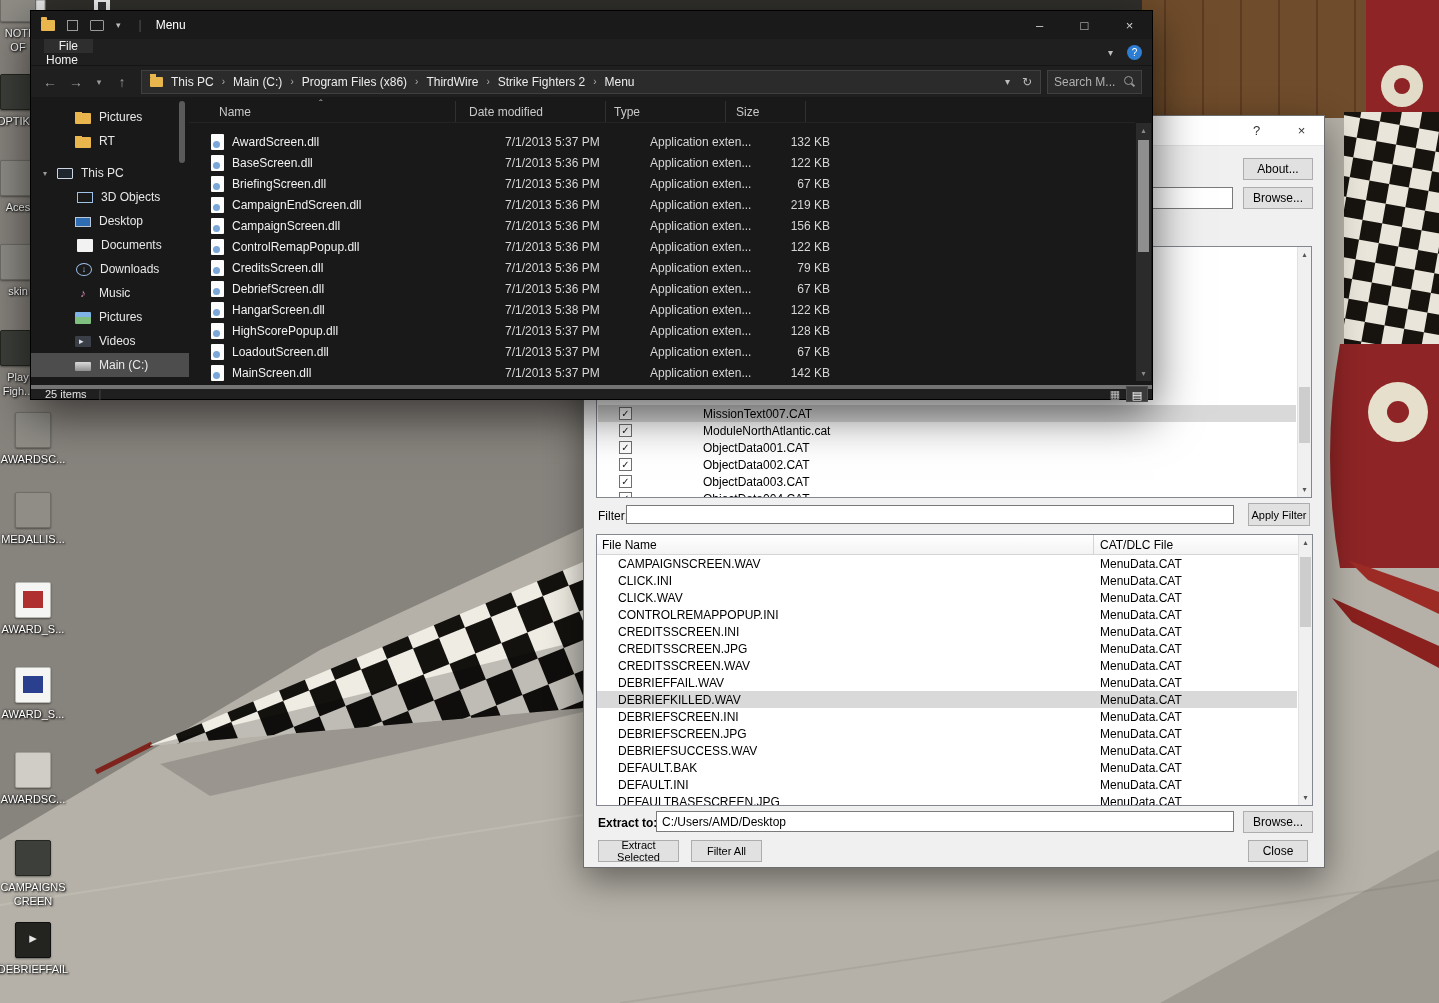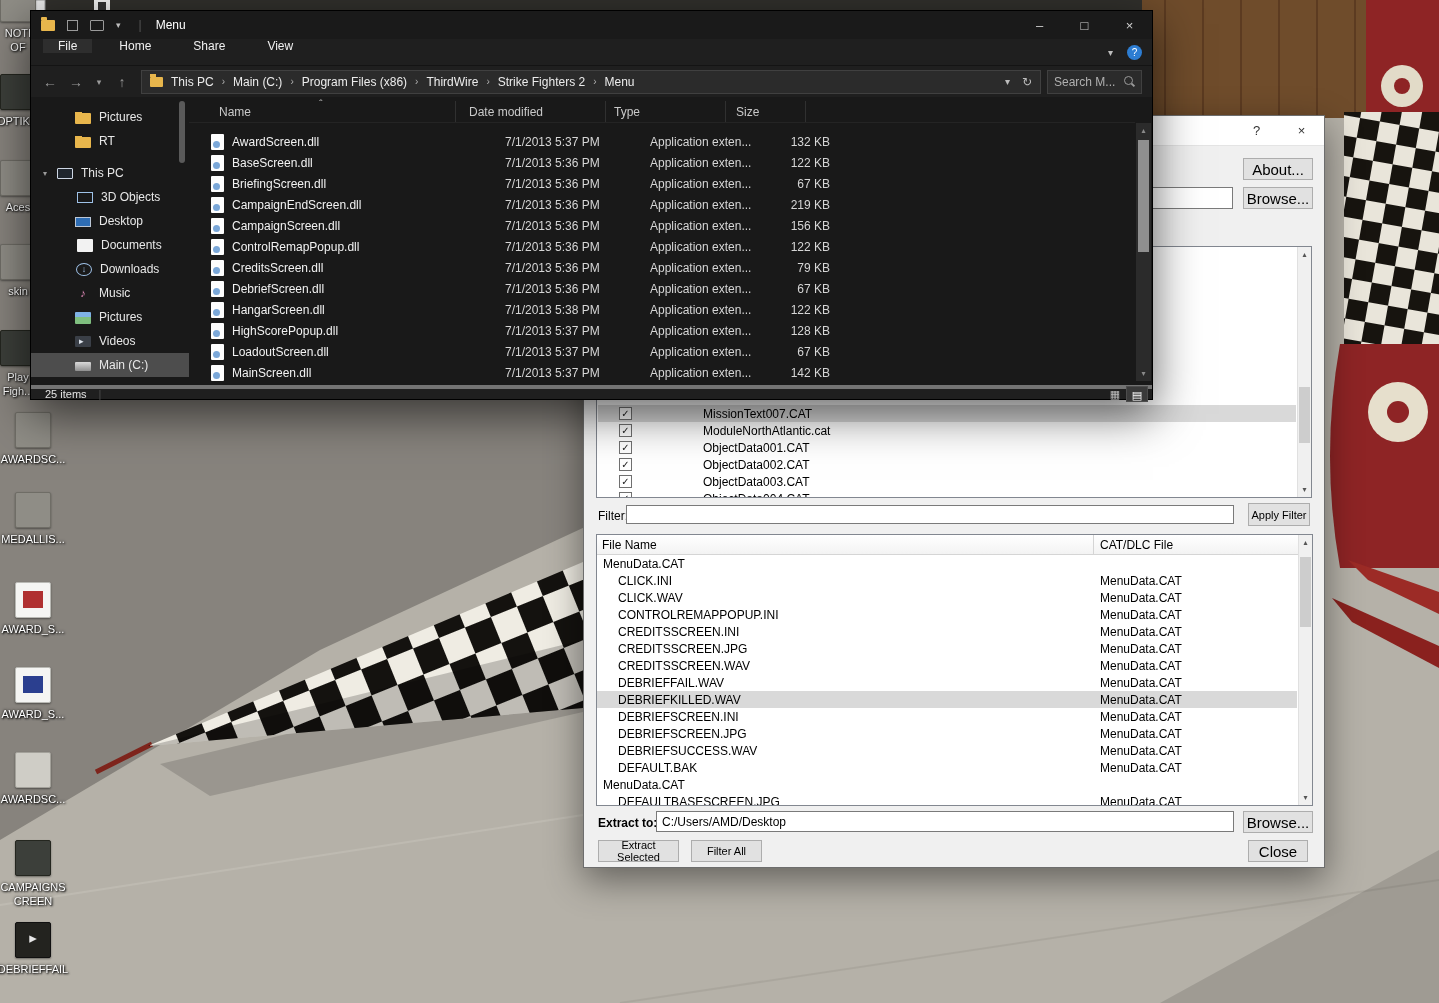--- a/index.html
+++ b/index.html
@@ -20,21 +20,21 @@
   .kind-doc-blue{background:#f5f5f3;border:1px solid #b9b9b4;}
   .kind-doc-blue::after{content:"";position:absolute;left:7px;top:8px;right:7px;bottom:9px;background:#2b3f8f;}
   .kind-media{background:#23231f;border:1px solid #101010;}
   .kind-media::after{content:"▸";position:absolute;left:0;right:0;top:6px;text-align:center;color:#e8e8e8;font-size:15px;}
   .dicon-label{font-size:11px;line-height:14px;color:#fff;text-align:center;text-shadow:1px 1px 2px #000,0 0 3px #000;white-space:nowrap;}
 
   
   .extractor{position:absolute;left:583px;top:115px;width:742px;height:753px;background:#f0f0f0;border:1px solid #6d6d6d;box-shadow:0 12px 34px rgba(0,0,0,.45);z-index:5;font-size:12px;color:#000;}
   .xt-titlebar{position:absolute;left:0;top:0;right:0;height:30px;background:#ffffff;display:flex;justify-content:flex-end;border-bottom:1px solid #e4e4e4;}
   .xt-tbtn{width:45px;height:29px;display:flex;align-items:center;justify-content:center;color:#333;font-size:13px;}
-  .btn{position:absolute;background:#e1e1e1;border:1px solid #adadad;display:flex;align-items:center;justify-content:center;font-size:15px;color:#000;}
+  .btn{position:absolute;background:#e1e1e1;border:1px solid #adadad;display:flex;align-items:center;justify-content:center;font-size:12px;color:#000;}
   #btn-about{left:659px;top:42px;width:70px;height:22px;}
   #btn-browse1{left:659px;top:71px;width:70px;height:22px;}
   #btn-apply{left:664px;top:387px;width:62px;height:23px;font-size:11px;}
   #btn-browse2{left:659px;top:695px;width:70px;height:22px;}
   #btn-exsel{left:14px;top:724px;width:81px;height:22px;font-size:11px;}
   #btn-exall{left:107px;top:724px;width:71px;height:22px;font-size:11px;}
   #btn-close{left:664px;top:724px;width:60px;height:22px;}
   .xt-field{position:absolute;background:#fff;border:1px solid #7a7a7a;}
   #fld-cat{left:14px;top:71px;width:635px;height:22px;}
   .xt-input{position:absolute;background:#fff;border:1px solid #7a7a7a;font:12px "Liberation Sans","DejaVu Sans",sans-serif;padding:0 5px;color:#000;}
@@ -73,21 +73,21 @@
   .qat-folder{width:14px;height:11px;background:#e8b64c;border-radius:1px;position:relative;}
   .qat-folder::before{content:"";position:absolute;top:-3px;left:0;width:6px;height:3px;background:#e8b64c;border-radius:1px 1px 0 0;}
   .qat-box{width:11px;height:11px;border:1px solid #9a9a9a;}
   .qat-folder2{width:14px;height:11px;border:1px solid #9a9a9a;border-radius:1px;position:relative;}
   .qat-chev{color:#bdbdbd;font-size:9px;}
   .qat-sep{color:#555;margin:0 2px 0 6px;}
   .ex-title{color:#fff;font-size:12px;}
   .cap{position:absolute;right:0;top:0;height:28px;display:flex;}
   .cap-btn{width:45px;height:28px;display:flex;align-items:center;justify-content:center;color:#cfcfcf;font-size:13px;}
   .ex-ribbon{position:absolute;left:0;top:28px;right:0;height:27px;background:#1f1f1f;display:flex;align-items:stretch;border-bottom:1px solid #141414;}
-  .rtab{padding:0 15px;display:flex;align-items:center;color:#f0f0f0;margin-left:12px;}
+  .rtab{padding:0 15px;display:flex;align-items:center;color:#f0f0f0;margin-left:0;}
   .rtab-file{background:#2e2e2e;margin-left:12px;}
   .ribbon-extra{margin-left:auto;display:flex;align-items:center;gap:14px;padding-right:10px;}
   .ribbon-chev{color:#bdbdbd;font-size:10px;}
   .help-circle{width:15px;height:15px;border-radius:50%;background:#2d7dd2;color:#fff;font-size:10px;display:flex;align-items:center;justify-content:center;}
   .ex-address{position:absolute;left:0;top:55px;right:0;height:31px;background:#1f1f1f;display:flex;align-items:center;padding-left:6px;}
   .nav-btn{width:26px;text-align:center;color:#9a9a9a;font-size:14px;flex:0 0 auto;}
   .nav-btn.small{width:20px;font-size:9px;}
   .addr-field{flex:1;height:24px;margin-left:6px;background:#2b2b2b;border:1px solid #404040;display:flex;align-items:center;color:#ececec;overflow:hidden;}
   .addr-folder{width:13px;height:10px;background:#e8b64c;border-radius:1px;margin-left:8px;position:relative;flex:0 0 13px;}
   .addr-folder::before{content:"";position:absolute;top:-3px;left:0;width:6px;height:3px;background:#e8b64c;}
@@ -319,20 +319,21 @@
     <input class="xt-input" id="filter-input" value="" style="">
     <button class="btn" id="btn-apply">Apply Filter</button>
 
     <div class="xt-list" id="file-list">
       <div class="fl-header">
         <div class="fl-h1">File Name</div>
         <div class="fl-h2">CAT/DLC File</div>
       </div>
       <div id="fl-rows">
           <div class="fl-row">
+            <span class="fl-name">CAMPAIGNSCREEN.WAV</span>
             <span class="fl-cat">MenuData.CAT</span>
           </div>
           <div class="fl-row">
             <span class="fl-name">CLICK.INI</span>
             <span class="fl-cat">MenuData.CAT</span>
           </div>
           <div class="fl-row">
             <span class="fl-name">CLICK.WAV</span>
             <span class="fl-cat">MenuData.CAT</span>
           </div>
@@ -370,20 +371,21 @@
           </div>
           <div class="fl-row">
             <span class="fl-name">DEBRIEFSUCCESS.WAV</span>
             <span class="fl-cat">MenuData.CAT</span>
           </div>
           <div class="fl-row">
             <span class="fl-name">DEFAULT.BAK</span>
             <span class="fl-cat">MenuData.CAT</span>
           </div>
           <div class="fl-row">
+            <span class="fl-name">DEFAULT.INI</span>
             <span class="fl-cat">MenuData.CAT</span>
           </div>
           <div class="fl-row">
             <span class="fl-name">DEFAULTBASESCREEN.JPG</span>
             <span class="fl-cat">MenuData.CAT</span>
           </div>
         </div>
       <div class="lsb">
         <div class="a up">▴</div>
         <div class="th"></div>
@@ -410,21 +412,21 @@
         <span class="ex-title">Menu</span>
       </div>
       <div class="cap">
         <div class="cap-btn">–</div>
         <div class="cap-btn">□</div>
         <div class="cap-btn">×</div>
       </div>
     </div>
 
     <div class="ex-ribbon">
-      <div id="ribbon-tabs" style="display:flex;align-items:flex-start;">
+      <div id="ribbon-tabs" style="display:flex;align-items:flex-end;flex-direction:column;">
           <div class="rtab rtab-file">File</div>
           <div class="rtab">Home</div>
           <div class="rtab">Share</div>
           <div class="rtab">View</div>
         </div>
       <div class="ribbon-extra">
         <span class="ribbon-chev">▾</span>
         <span class="help-circle">?</span>
       </div>
     </div>

